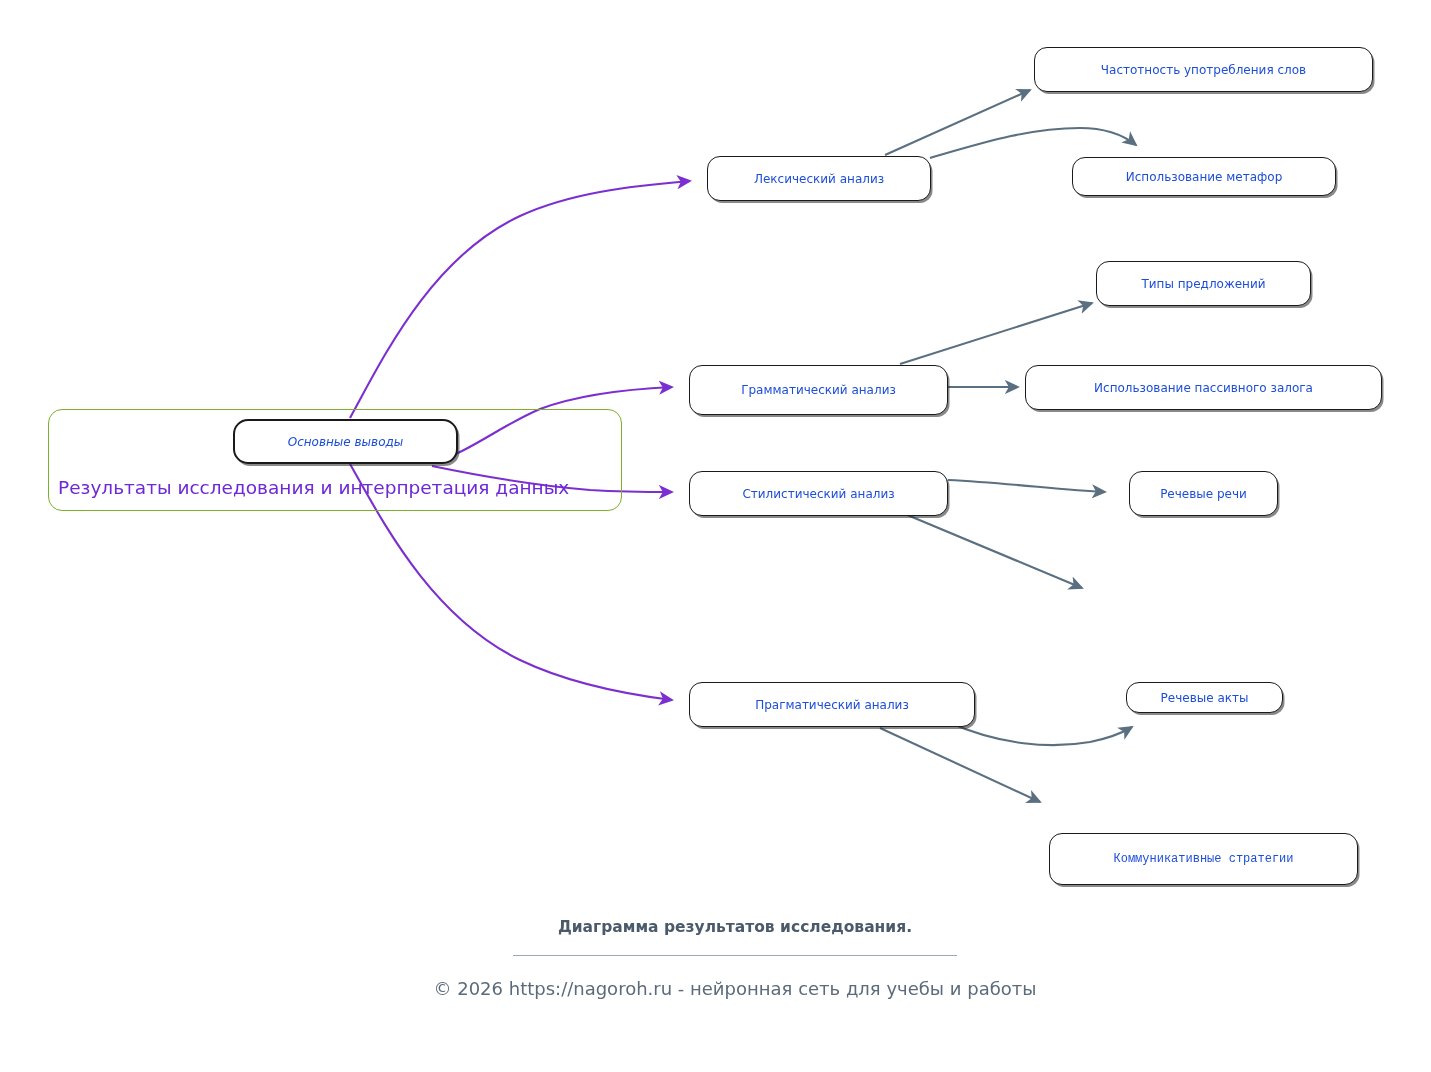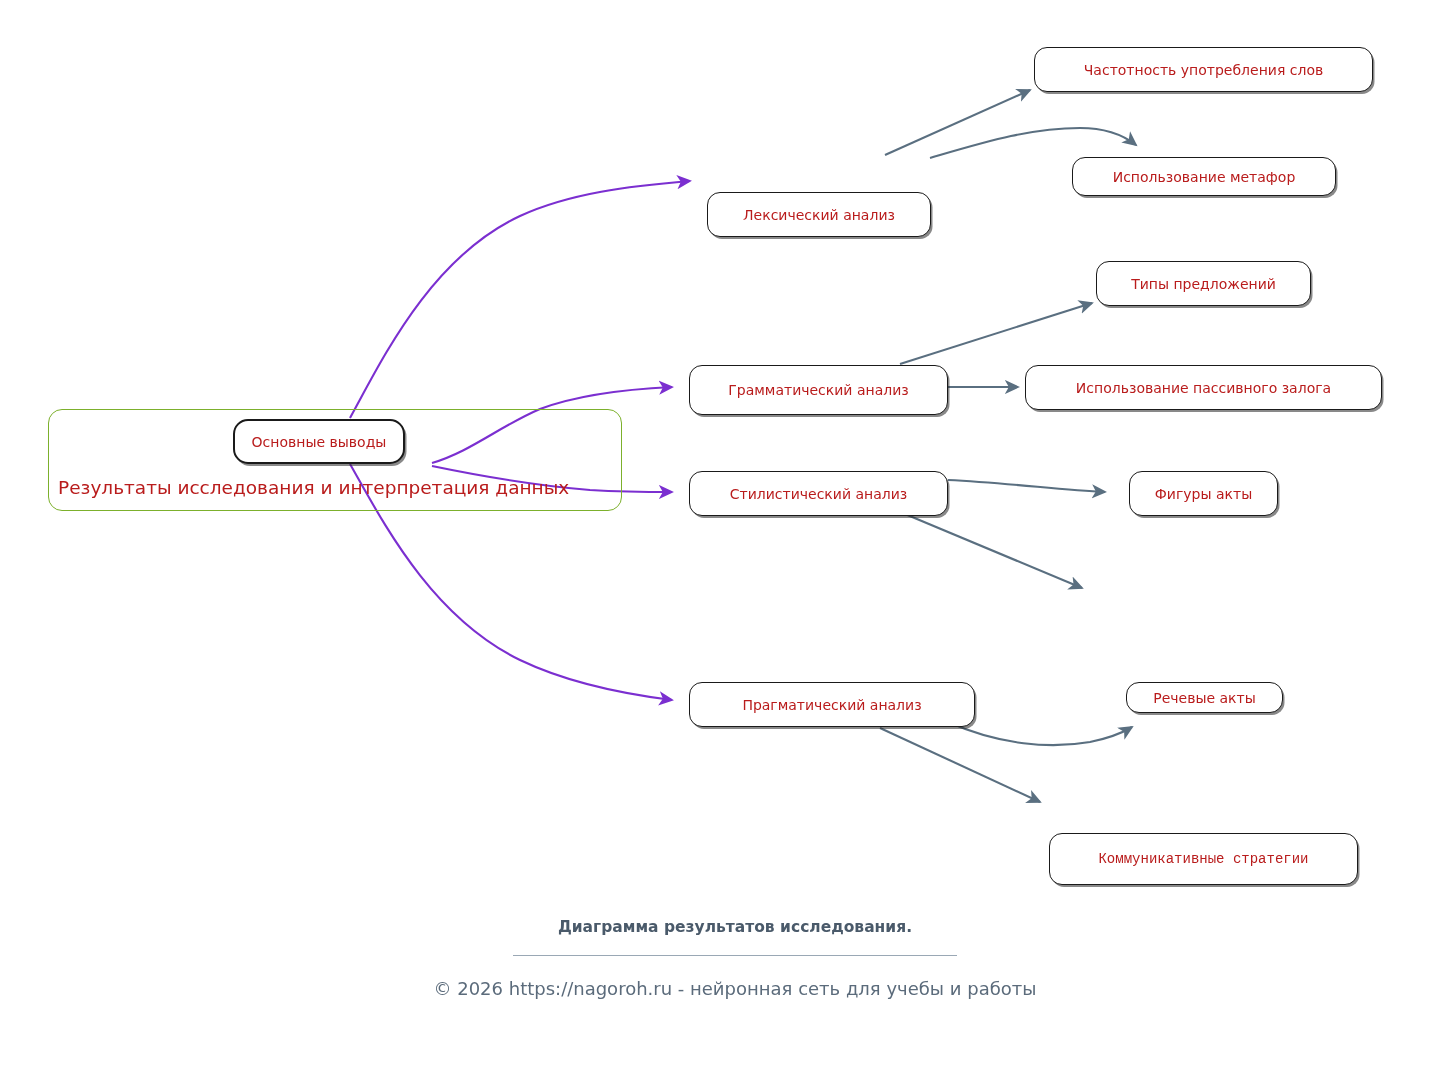--- a/index.html
+++ b/index.html
@@ -24,42 +24,42 @@
   }
   .node {
     position: absolute;
     box-sizing: border-box;
     display: flex;
     align-items: center;
     justify-content: center;
     background: #ffffff;
     border: 1.6px solid #1a1a1a;
     border-radius: 13px;
-    color: #b91c1c;
-    font-size: 14px;
+    color: #1d4ed8;
+    font-size: 12px;
     line-height: 1;
     white-space: nowrap;
     box-shadow: 2px 2.5px 0 -0.5px rgba(40,40,40,0.55);
   }
   .node-root {
     border-width: 2px;
     border-radius: 15px;
     z-index: 5;
   }
   .cluster {
     position: absolute;
     box-sizing: border-box;
     border: 1.7px solid #7cb02c;
     border-radius: 14px;
     background: transparent;
   }
   .cluster-label {
     position: absolute;
     font-size: 18.5px;
-    color: #b91c1c;
+    color: #6d28d9;
     white-space: nowrap;
     line-height: 1;
   }
   .caption {
     position: absolute;
     text-align: center;
     font-size: 15.5px;
     font-weight: bold;
     color: #4a5a6a;
     white-space: nowrap;
@@ -111,32 +111,32 @@
       <path d="M 905 514 L 1082 588"></path>
 
       <path d="M 948 722 C 1000 745 1050 749 1090 742 C 1110 738 1122 733 1132 727"></path>
       <path d="M 880 728 L 1040 802"></path>
     </g>
   </svg>
 
   <div class="cluster" style="left:48px; top:409px; width:574px; height:102px;"></div>
   <div class="cluster-label" style="left:58px; top:479px;">Результаты исследования и интерпретация данных</div>
 
-  <div class="node node-root" style="left:233px; top:419px; width:172px; height:45px;">Основные выводы</div>
+  <div class="node node-root" style="left:233px; top:419px; width:225px; height:45px;font-style:italic;">Основные выводы</div>
 
-  <div class="node" style="left:707px; top:156px; width:224px; height:45px;margin-top:36px;">Лексический анализ</div>
+  <div class="node" style="left:707px; top:156px; width:224px; height:45px;">Лексический анализ</div>
   <div class="node" style="left:1034px; top:47px; width:339px; height:45px;">Частотность употребления слов</div>
   <div class="node" style="left:1072px; top:157px; width:264px; height:39px;">Использование метафор</div>
 
   <div class="node" style="left:689px; top:365px; width:259px; height:50px;">Грамматический анализ</div>
   <div class="node" style="left:1096px; top:261px; width:215px; height:45px;">Типы предложений</div>
   <div class="node" style="left:1025px; top:365px; width:357px; height:45px;text-align:right;">Использование пассивного залога</div>
 
   <div class="node" style="left:689px; top:471px; width:259px; height:45px;">Стилистический анализ</div>
-  <div class="node" style="left:1129px; top:471px; width:149px; height:45px;">Фигуры акты</div>
+  <div class="node" style="left:1129px; top:471px; width:149px; height:45px;">Речевые речи</div>
 
   <div class="node" style="left:689px; top:682px; width:286px; height:45px;">Прагматический анализ</div>
   <div class="node" style="left:1126px; top:682px; width:157px; height:31px;">Речевые акты</div>
   <div class="node" style="left:1049px; top:833px; width:309px; height:52px;font-family:Liberation Mono, monospace;">Коммуникативные стратегии</div>
 
   <div class="caption" style="left:0px; top:920px; width:1470px;">Диаграмма результатов исследования.</div>
   <div class="caption-rule" style="left:513px; top:955px; width:444px;"></div>
   <div class="footer" style="left:0px; top:980px; width:1470px;">© 2026 https://nagoroh.ru - нейронная сеть для учебы и работы</div>
 
 </div>

